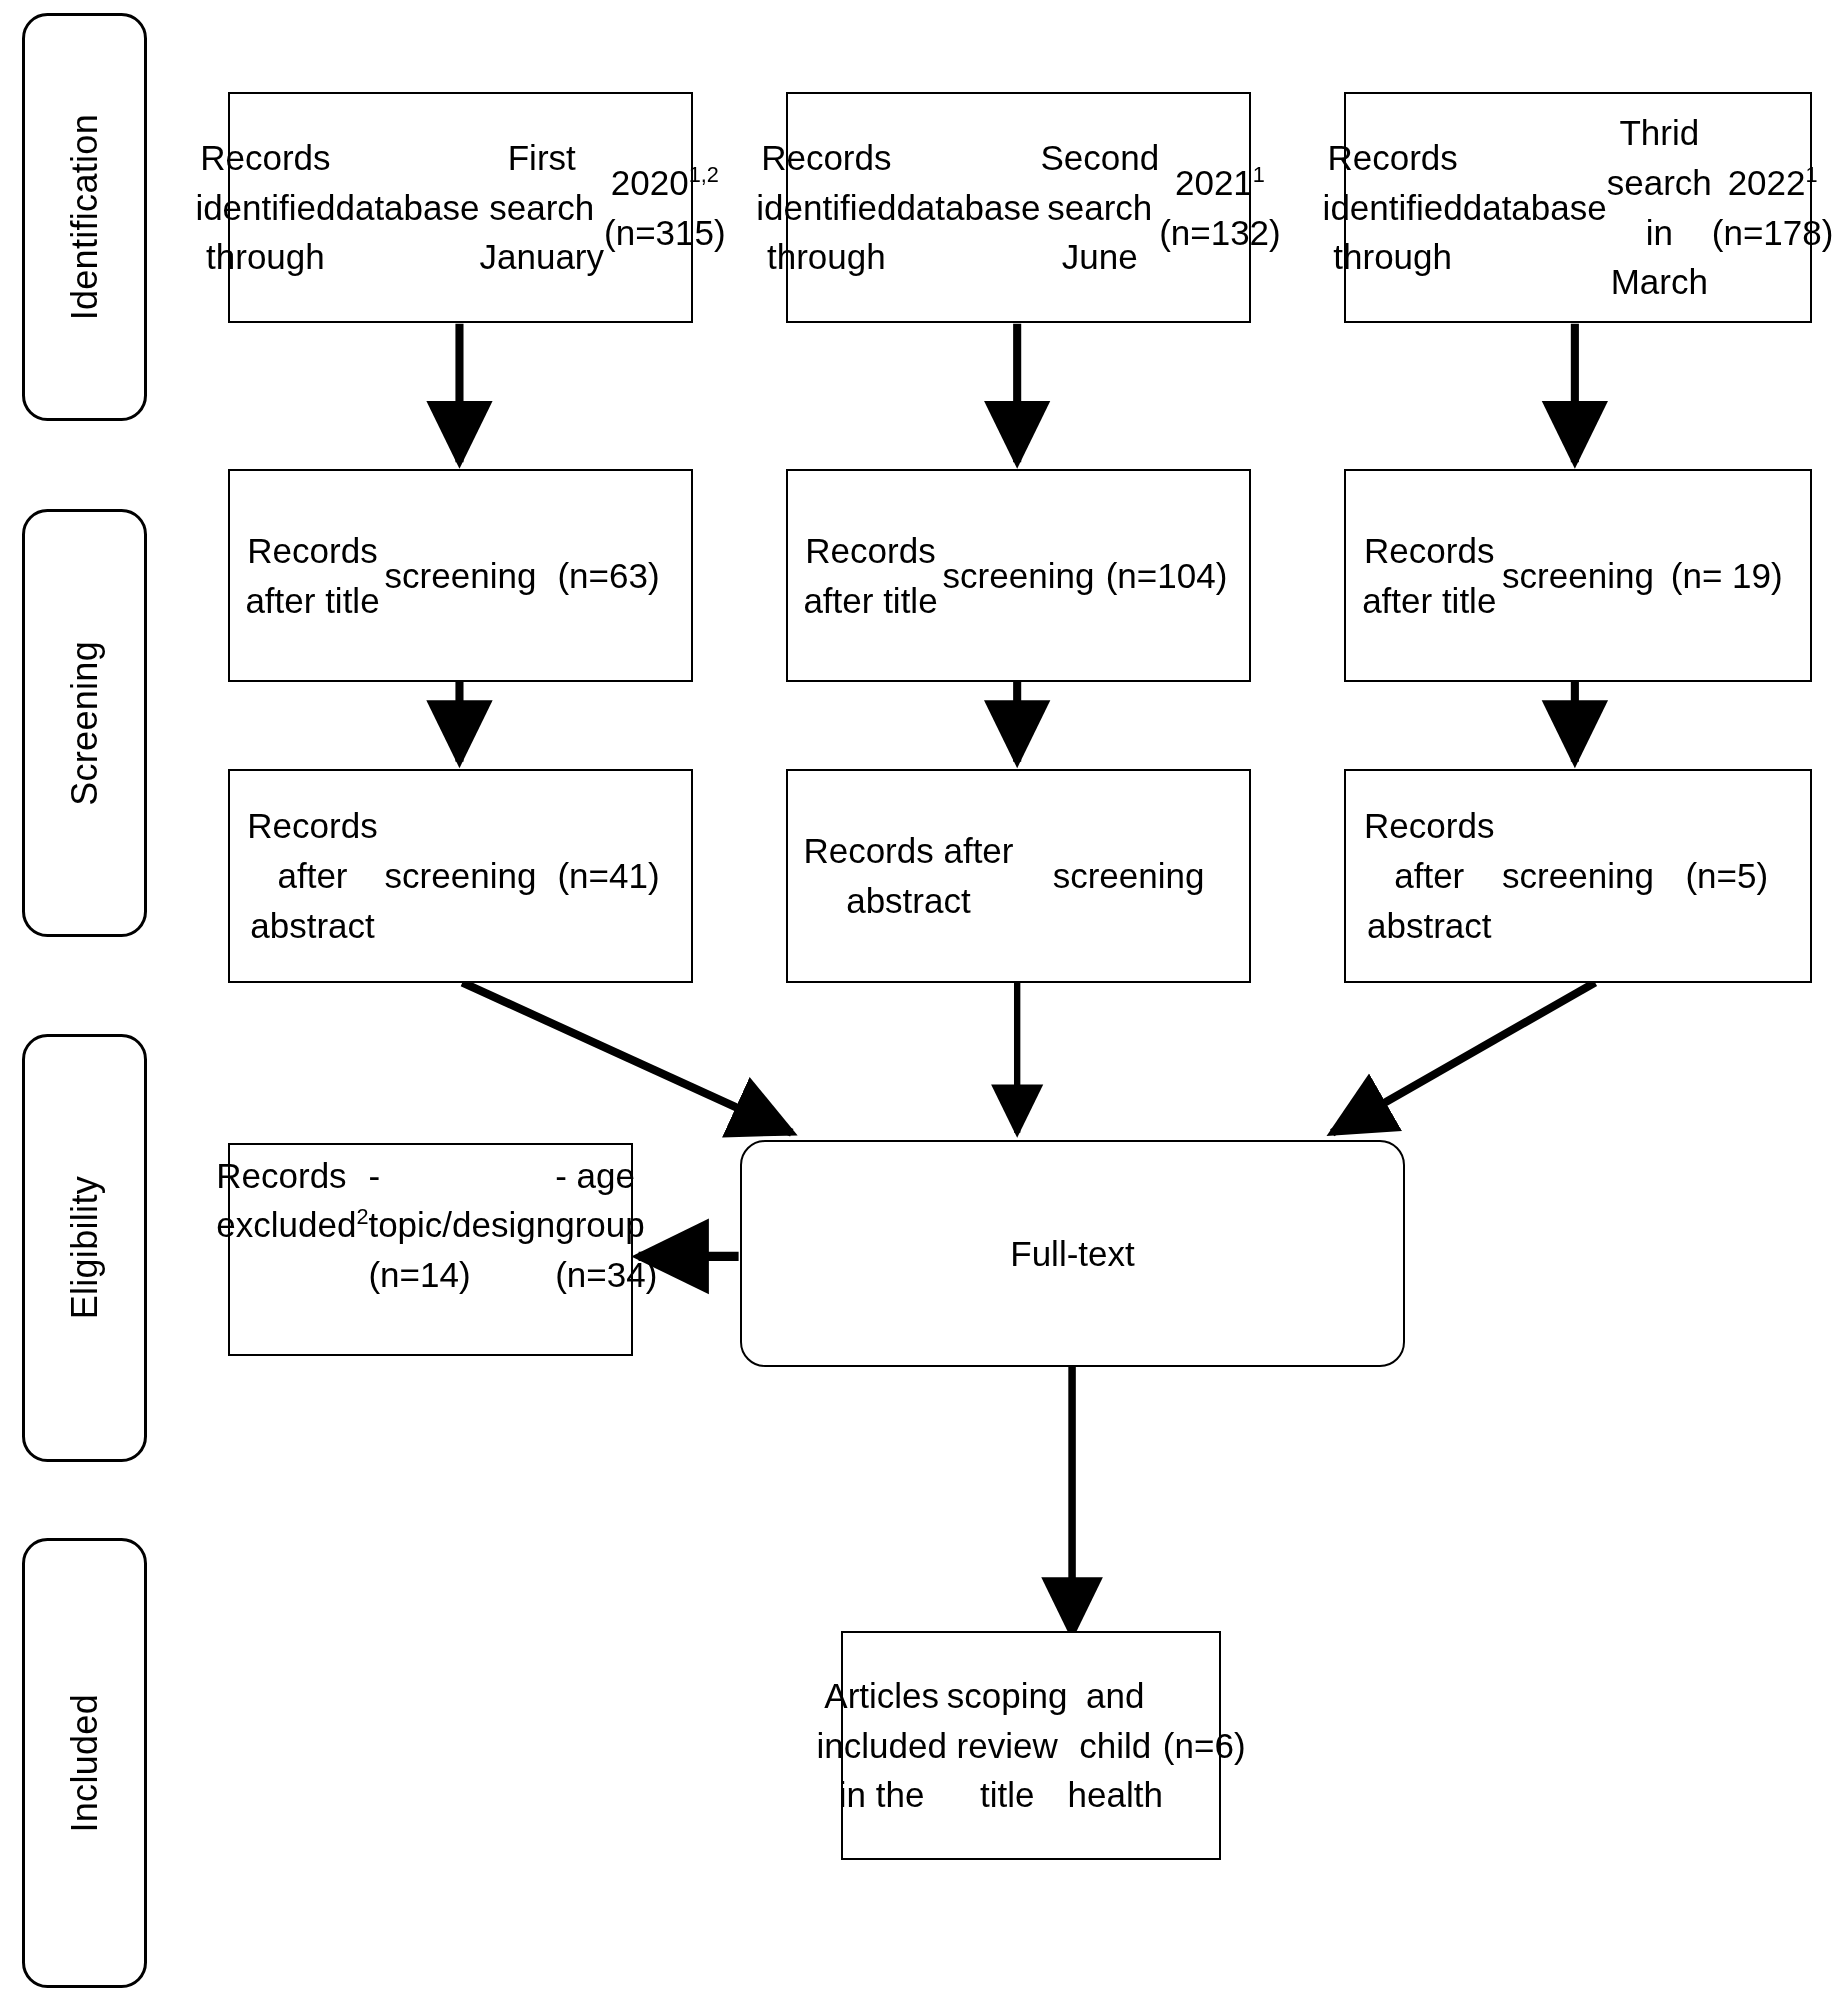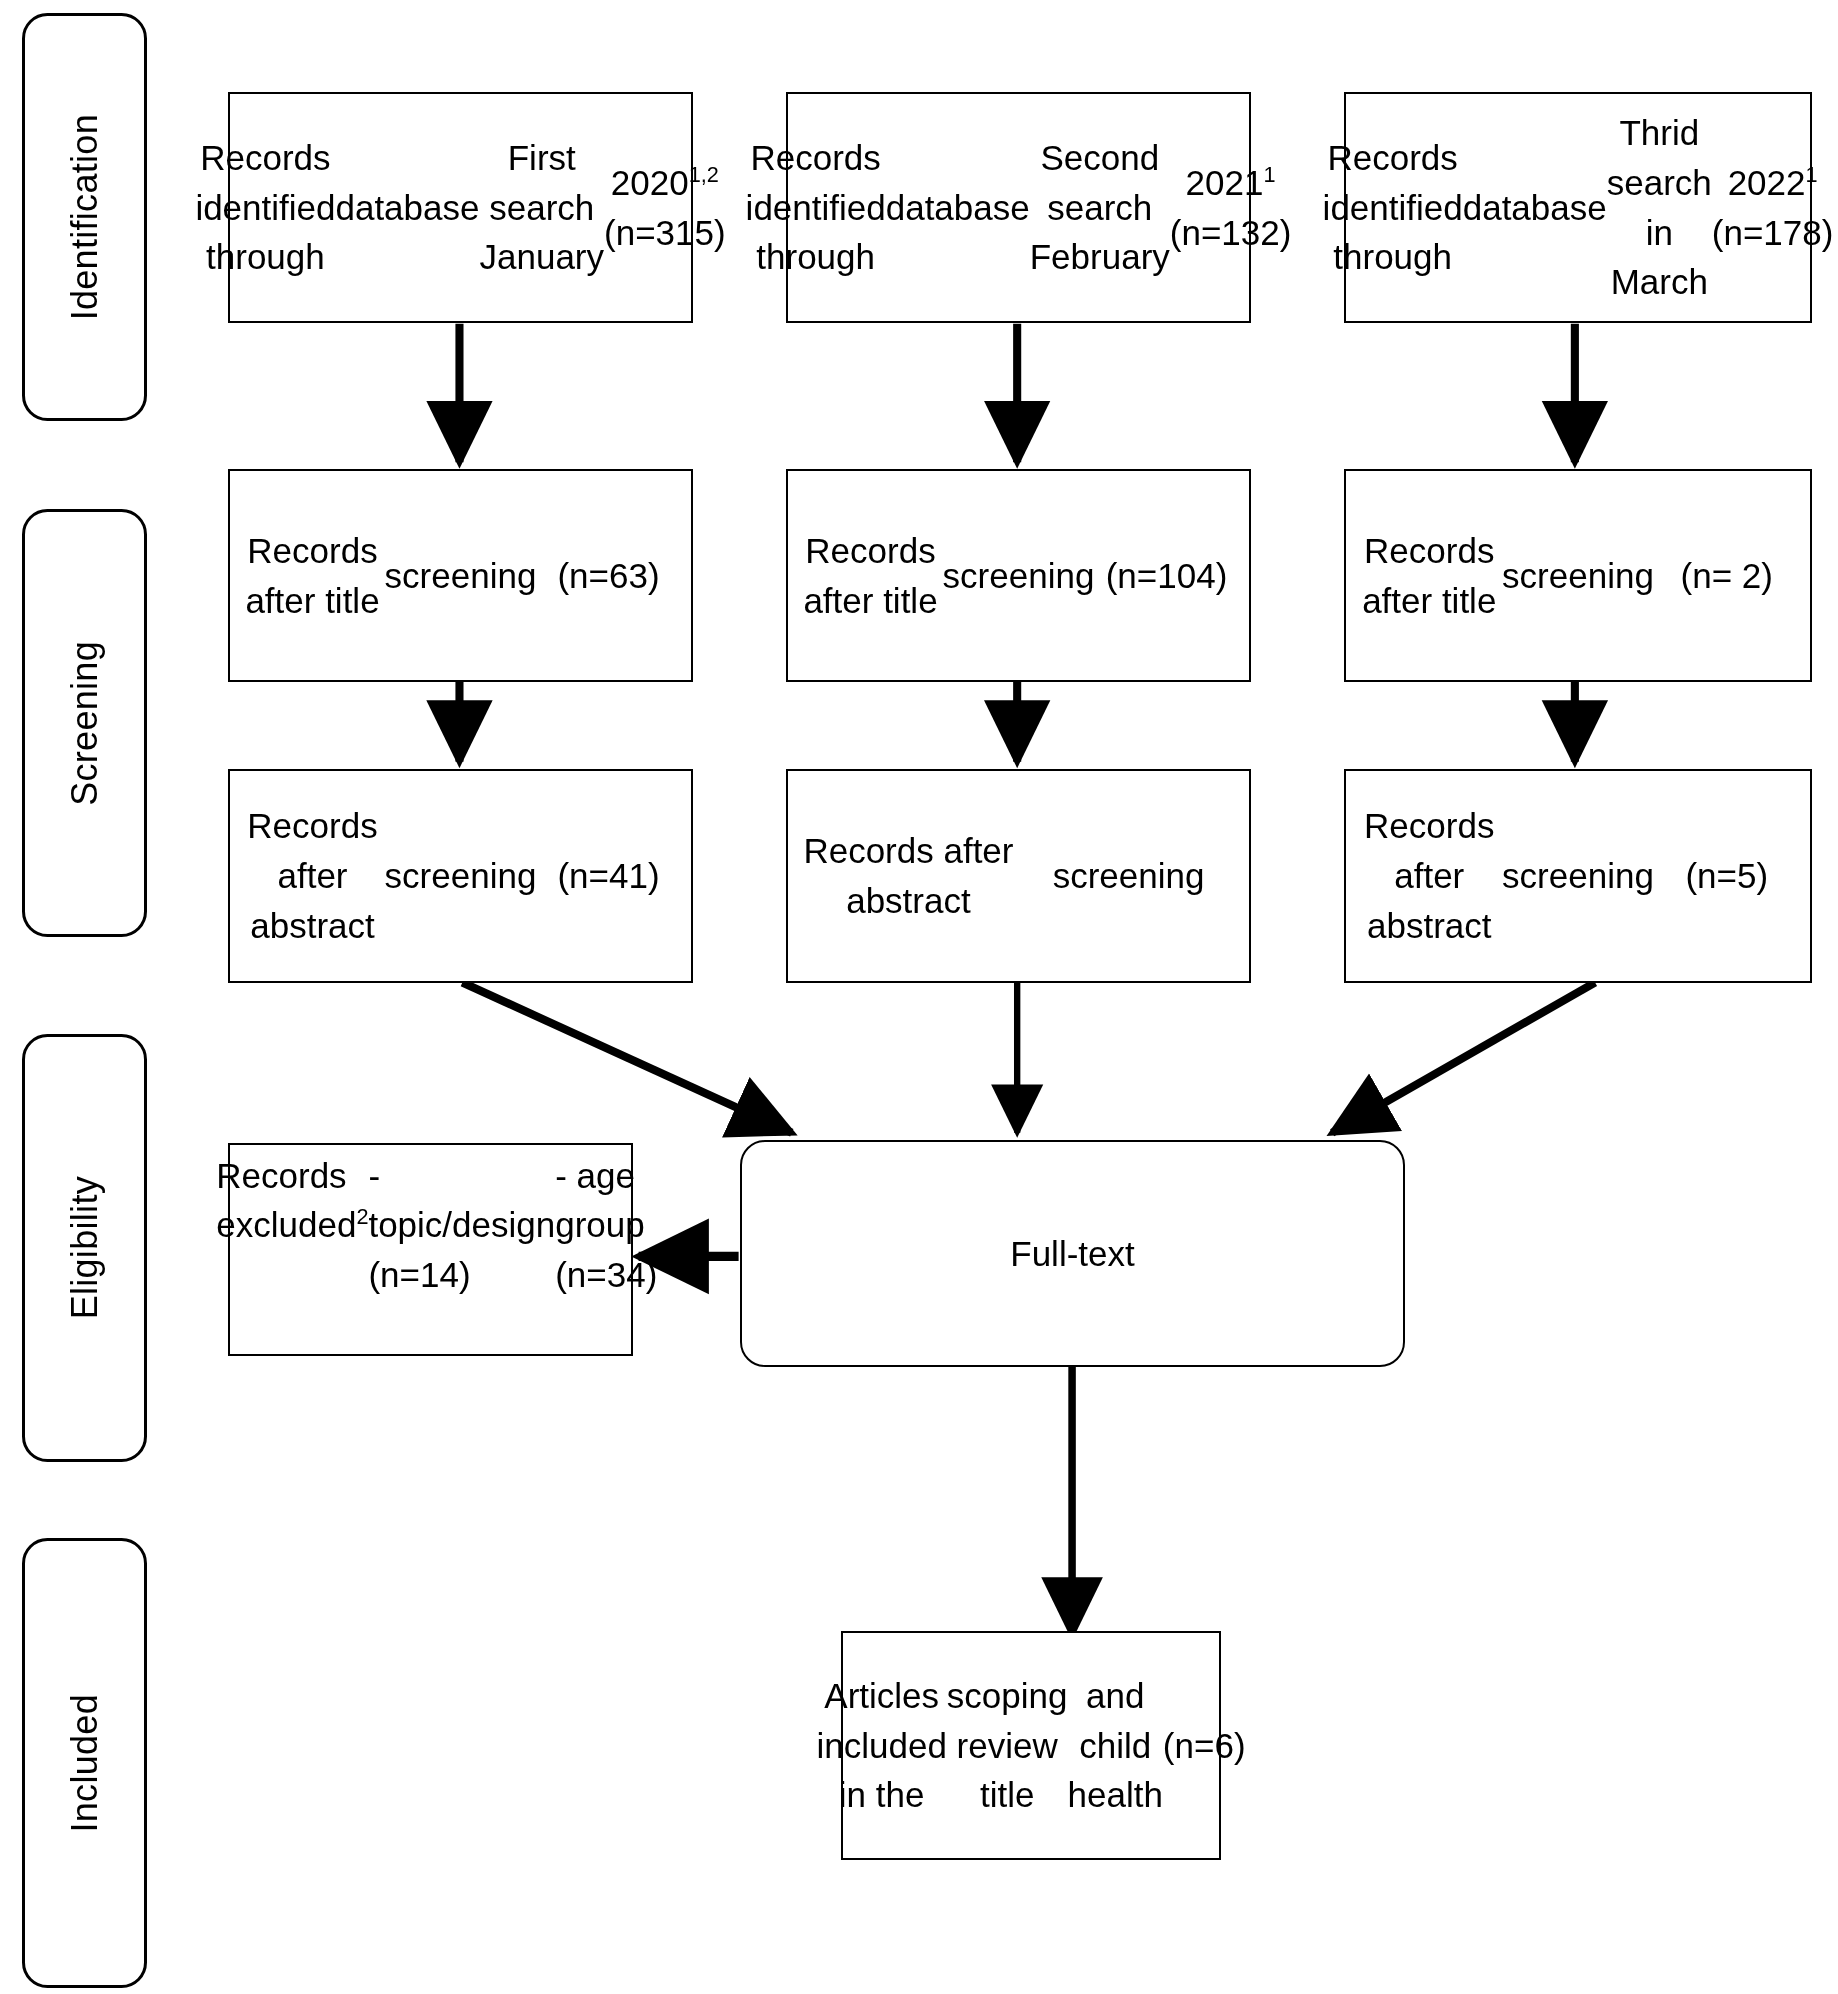--- a/index.html
+++ b/index.html
@@ -124,21 +124,21 @@
   <div class="box" style="left:228px; top:92px; width:465px; height:231px;">
     <span class="line">Records identified through</span>
     <span class="line">database</span>
     <span class="line">First search January</span>
     <span class="line"><span>2020</span><sup>1,2</sup><span> (n=315)</span></span>
   </div>
 
   <div class="box" style="left:786px; top:92px; width:465px; height:231px;">
     <span class="line">Records identified through</span>
     <span class="line">database</span>
-    <span class="line">Second search February</span>
+    <span class="line">Second search June</span>
     <span class="line"><span>2021</span><sup>1</sup><span> (n=132)</span></span>
   </div>
 
   <div class="box" style="left:1344px; top:92px; width:468px; height:231px;">
     <span class="line">Records identified through</span>
     <span class="line">database</span>
     <span class="line">Thrid search in March</span>
     <span class="line"><span>2022</span><sup>1</sup><span> (n=178)</span></span>
   </div>
 
@@ -150,21 +150,21 @@
 
   <div class="box" style="left:786px; top:469px; width:465px; height:213px;">
     <span class="line">Records after title</span>
     <span class="line">screening</span>
     <span class="line">(n=104)</span>
   </div>
 
   <div class="box" style="left:1344px; top:469px; width:468px; height:213px;">
     <span class="line">Records after title</span>
     <span class="line">screening</span>
-    <span class="line">(n= 2)</span>
+    <span class="line">(n= 19)</span>
   </div>
 
   <div class="box" style="left:228px; top:769px; width:465px; height:214px;">
     <span class="line">Records after abstract</span>
     <span class="line">screening</span>
     <span class="line">(n=41)</span>
   </div>
 
   <div class="box" style="left:786px; top:769px; width:465px; height:214px;">
     <span class="line">Records after abstract</span>

